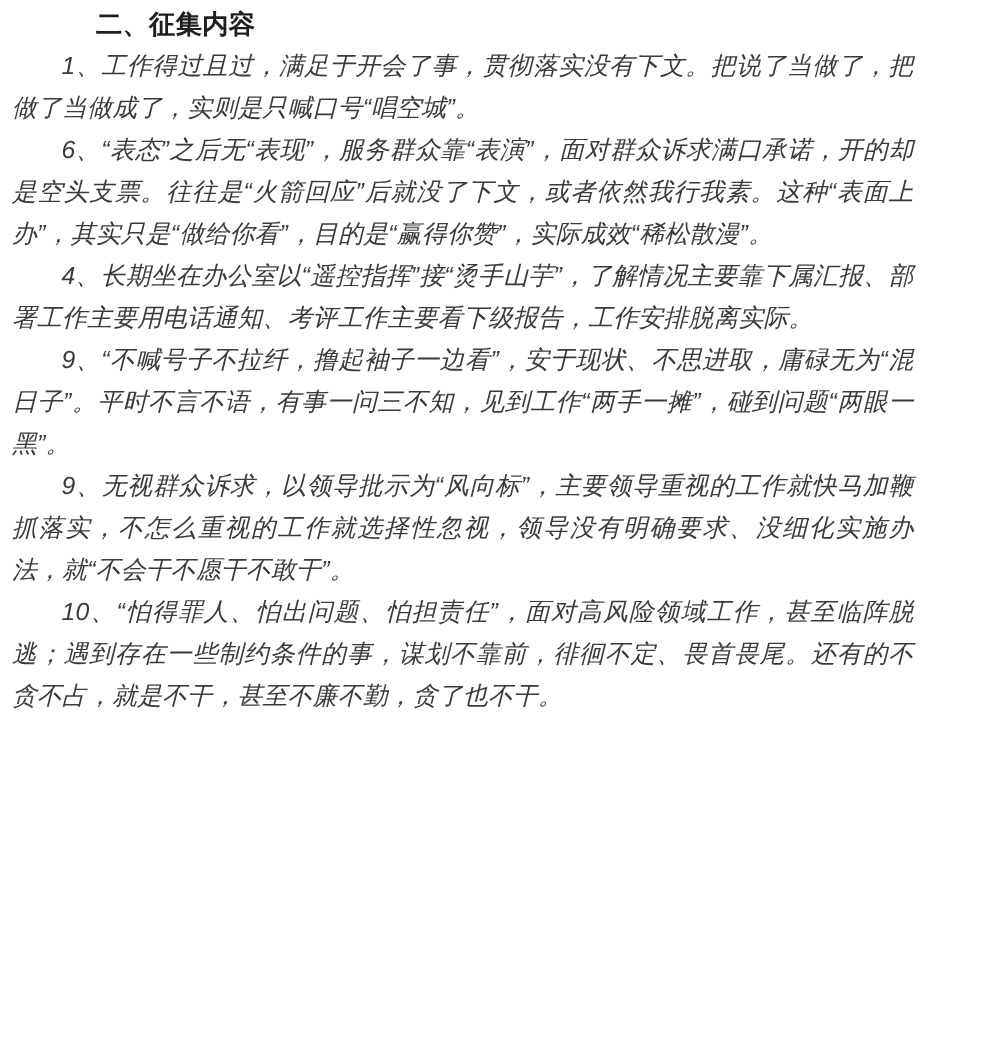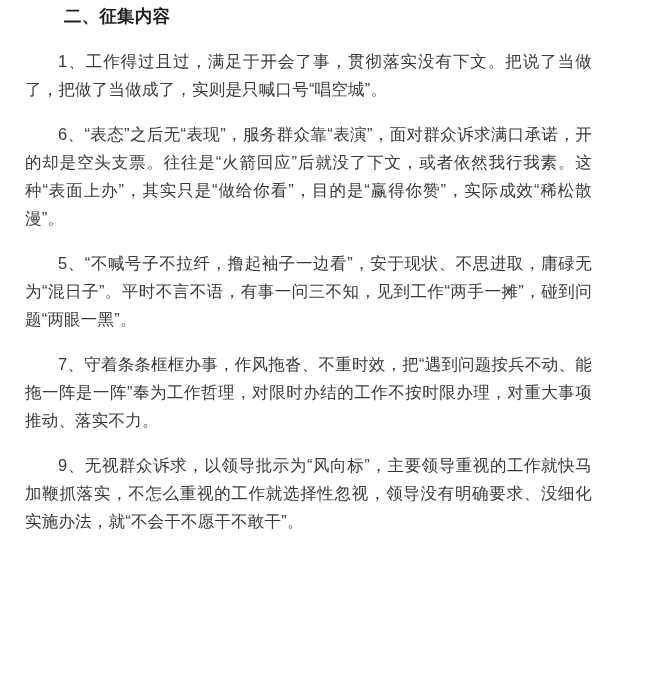--- a/index.html
+++ b/index.html
@@ -27,28 +27,30 @@
   .doc-heading {
     margin: 0;
     font-size: 17.5px;
     font-weight: bold;
     color: #1f1f1f;
     line-height: 28px;
     text-indent: 56px;
     text-align: left;
   }
   .doc-paragraph {
-    margin: 17px;
+    margin: 0;
     text-indent: 2em;
+    font-style: italic;
   }
 </style>
 </head>
 <body>
 
 <div class="doc">
   <h2 class="doc-heading">二、征集内容</h2>
 
   <p class="doc-paragraph">1、工作得过且过，满足于开会了事，贯彻落实没有下文。把说了当做了，把做了当做成了，实则是只喊口号“唱空城”。</p>
   <p class="doc-paragraph">6、“表态”之后无“表现”，服务群众靠“表演”，面对群众诉求满口承诺，开的却是空头支票。往往是“火箭回应”后就没了下文，或者依然我行我素。这种“表面上办”，其实只是“做给你看”，目的是“赢得你赞”，实际成效“稀松散漫”。</p>
-  <p class="doc-paragraph">5、“不喊号子不拉纤，撸起袖子一边看”，安于现状、不思进取，庸碌无为“混日子”。平时不言不语，有事一问三不知，见到工作“两手一摊”，碰到问题“两眼一黑”。</p>
-  <p class="doc-paragraph">7、守着条条框框办事，作风拖沓、不重时效，把“遇到问题按兵不动、能拖一阵是一阵”奉为工作哲理，对限时办结的工作不按时限办理，对重大事项推动、落实不力。</p>
+  <p class="doc-paragraph">4、长期坐在办公室以“遥控指挥”接“烫手山芋”，了解情况主要靠下属汇报、部署工作主要用电话通知、考评工作主要看下级报告，工作安排脱离实际。</p>
+  <p class="doc-paragraph">9、“不喊号子不拉纤，撸起袖子一边看”，安于现状、不思进取，庸碌无为“混日子”。平时不言不语，有事一问三不知，见到工作“两手一摊”，碰到问题“两眼一黑”。</p>
   <p class="doc-paragraph">9、无视群众诉求，以领导批示为“风向标”，主要领导重视的工作就快马加鞭抓落实，不怎么重视的工作就选择性忽视，领导没有明确要求、没细化实施办法，就“不会干不愿干不敢干”。</p>
+  <p class="doc-paragraph">10、“怕得罪人、怕出问题、怕担责任”，面对高风险领域工作，甚至临阵脱逃；遇到存在一些制约条件的事，谋划不靠前，徘徊不定、畏首畏尾。还有的不贪不占，就是不干，甚至不廉不勤，贪了也不干。</p>
 </div>
 
 </body></html>

